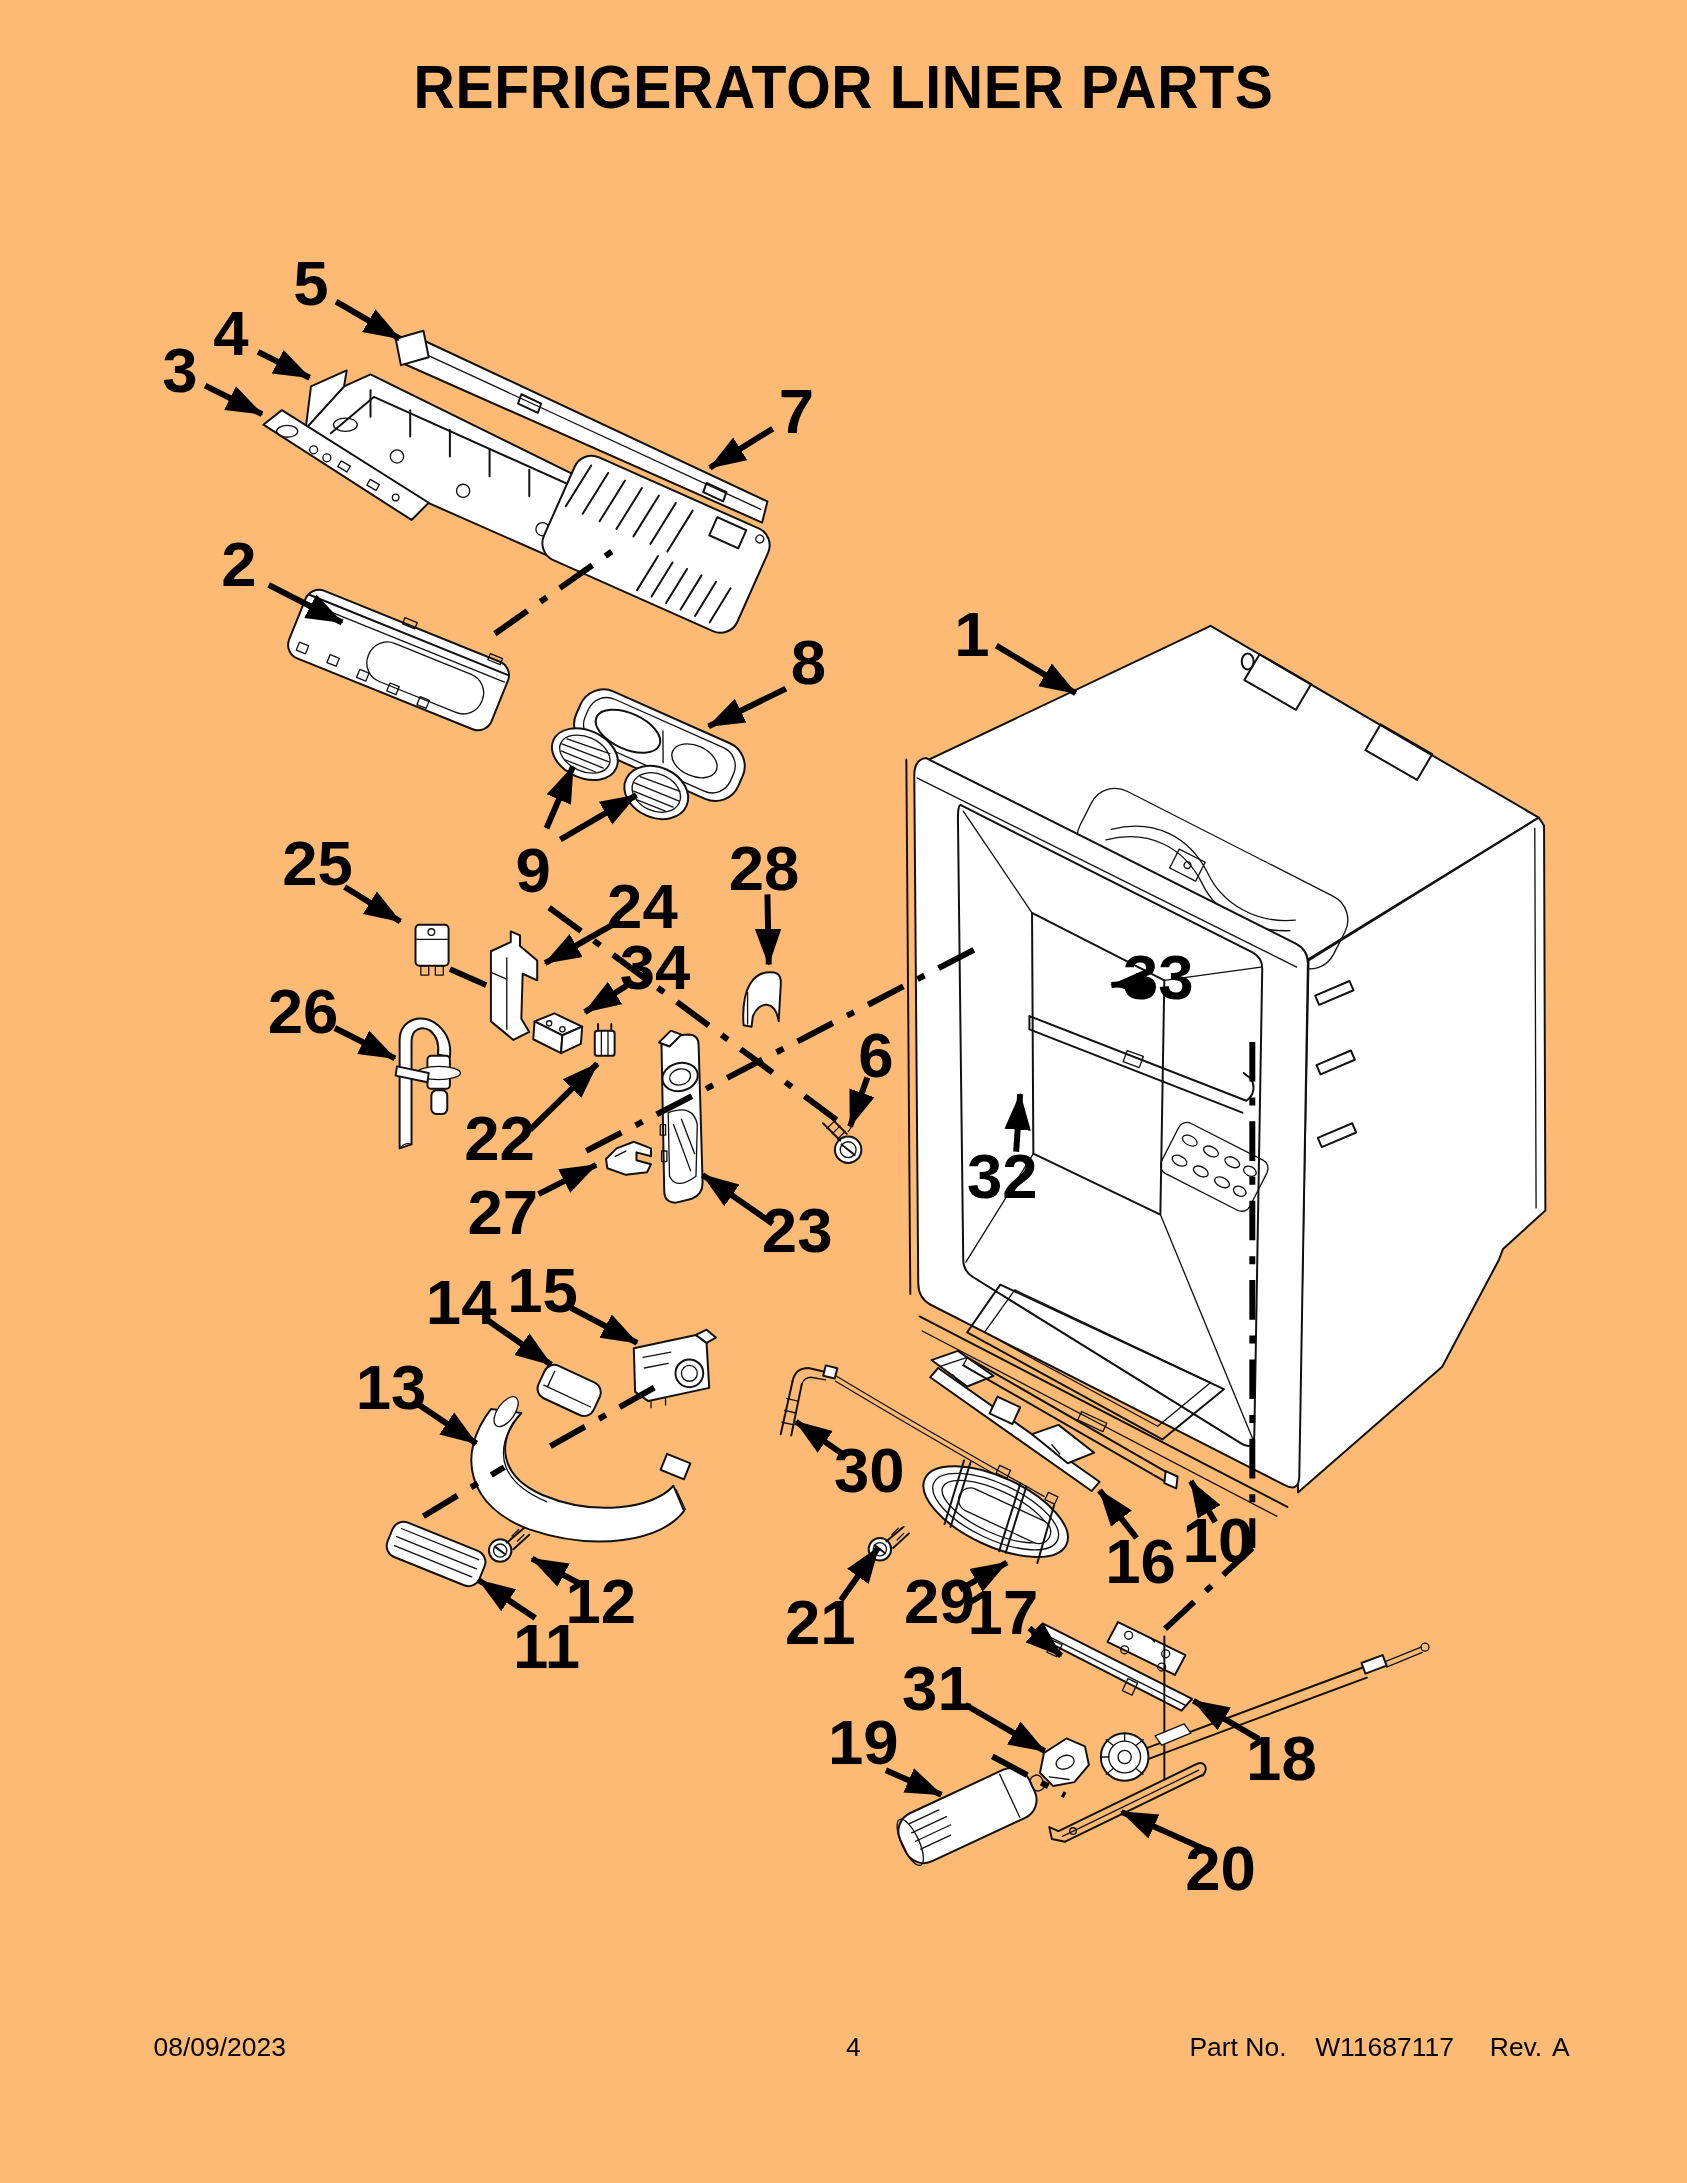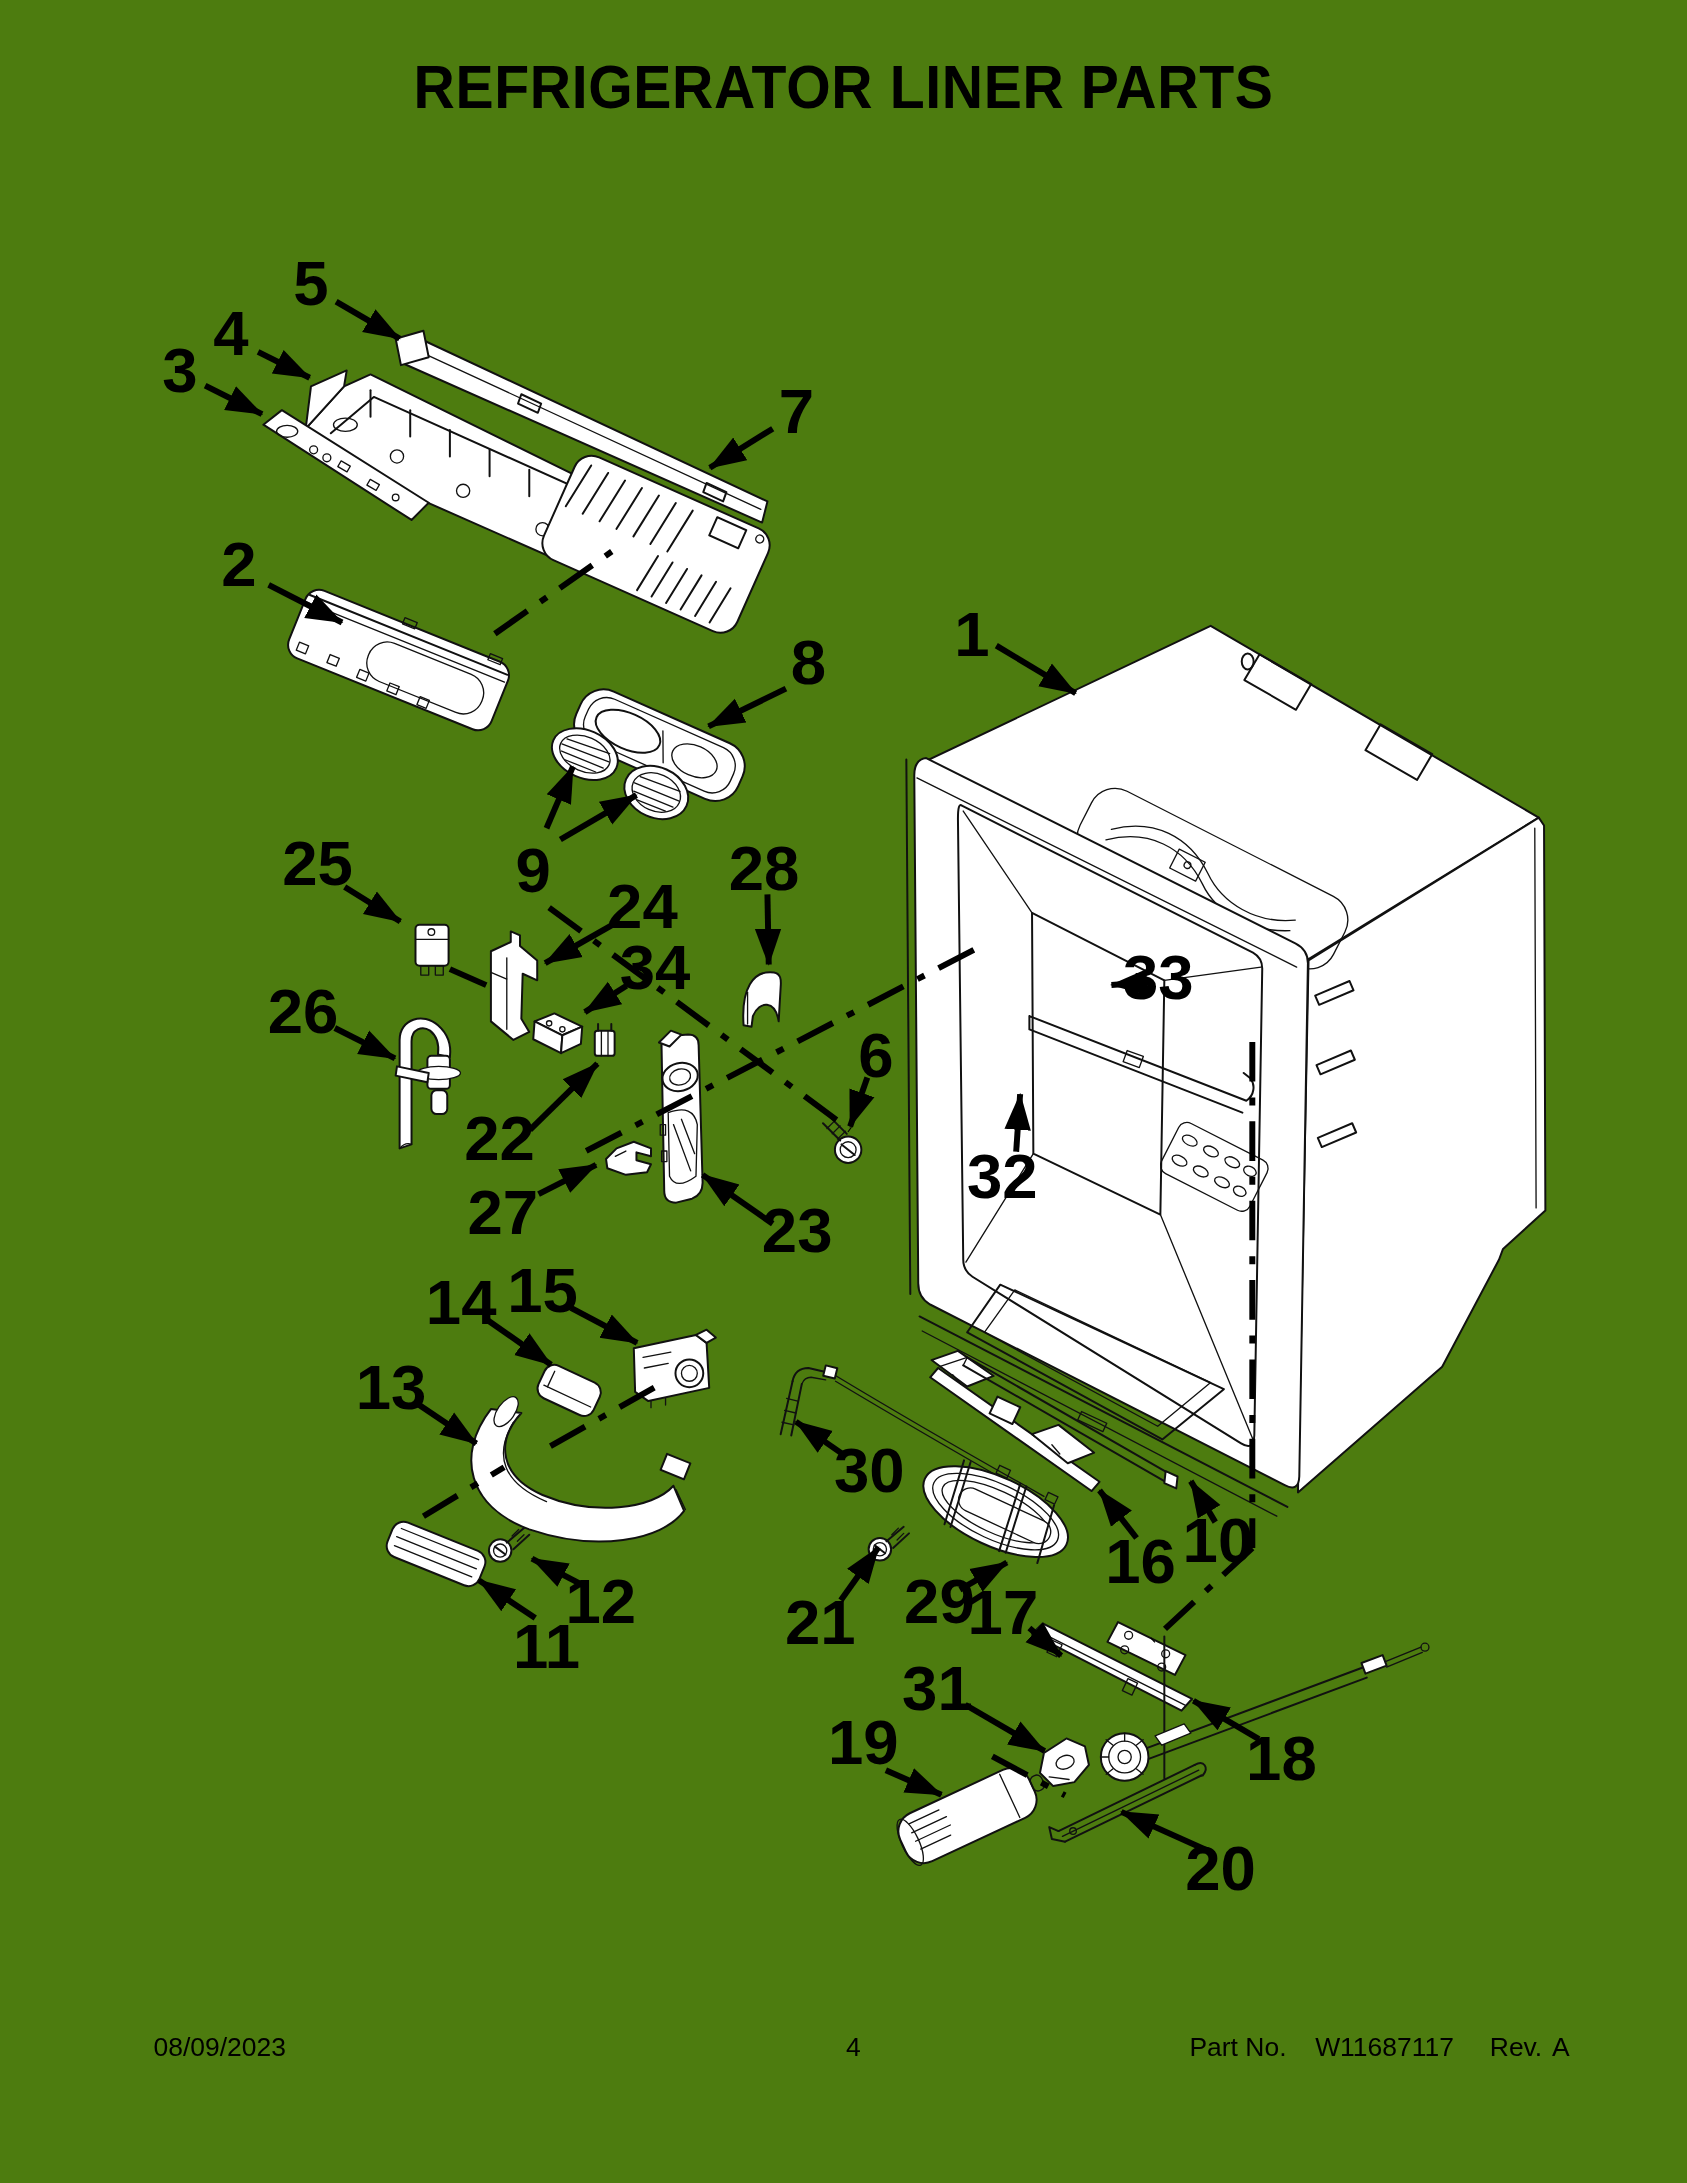--- a/index.html
+++ b/index.html
@@ -1,16 +1,16 @@
 <!DOCTYPE html>
 <html style="font-size:10.6px"><head>
 <meta charset="utf-8">
 <style>
   html,body{margin:0;padding:0;background:#ffffff;}
-  #canvas{position:relative;width:1687px;height:2183px;background:#4d7c0f;overflow:hidden;}
+  #canvas{position:relative;width:1687px;height:2183px;background:#fdba74;overflow:hidden;}
   svg{display:block;}
   svg text{font-family:"Liberation Sans","DejaVu Sans",sans-serif;fill:#000;}
   .page-title{font-size:92px;font-weight:bold;letter-spacing:1px;}
   .footer-text{font-size:40px;}
   .callout-num{font-size:96px;font-weight:bold;text-anchor:middle;}
   .callout-arrow{stroke:#000;stroke-width:9;}
   .part{stroke:#111;fill:none;stroke-width:3;stroke-linecap:round;stroke-linejoin:round;}
   .part .fill{fill:#fff;}
   .thin{stroke-width:2;}
   .centerline{stroke:#000;stroke-width:9;fill:none;stroke-dasharray:60 24 12 24;}

